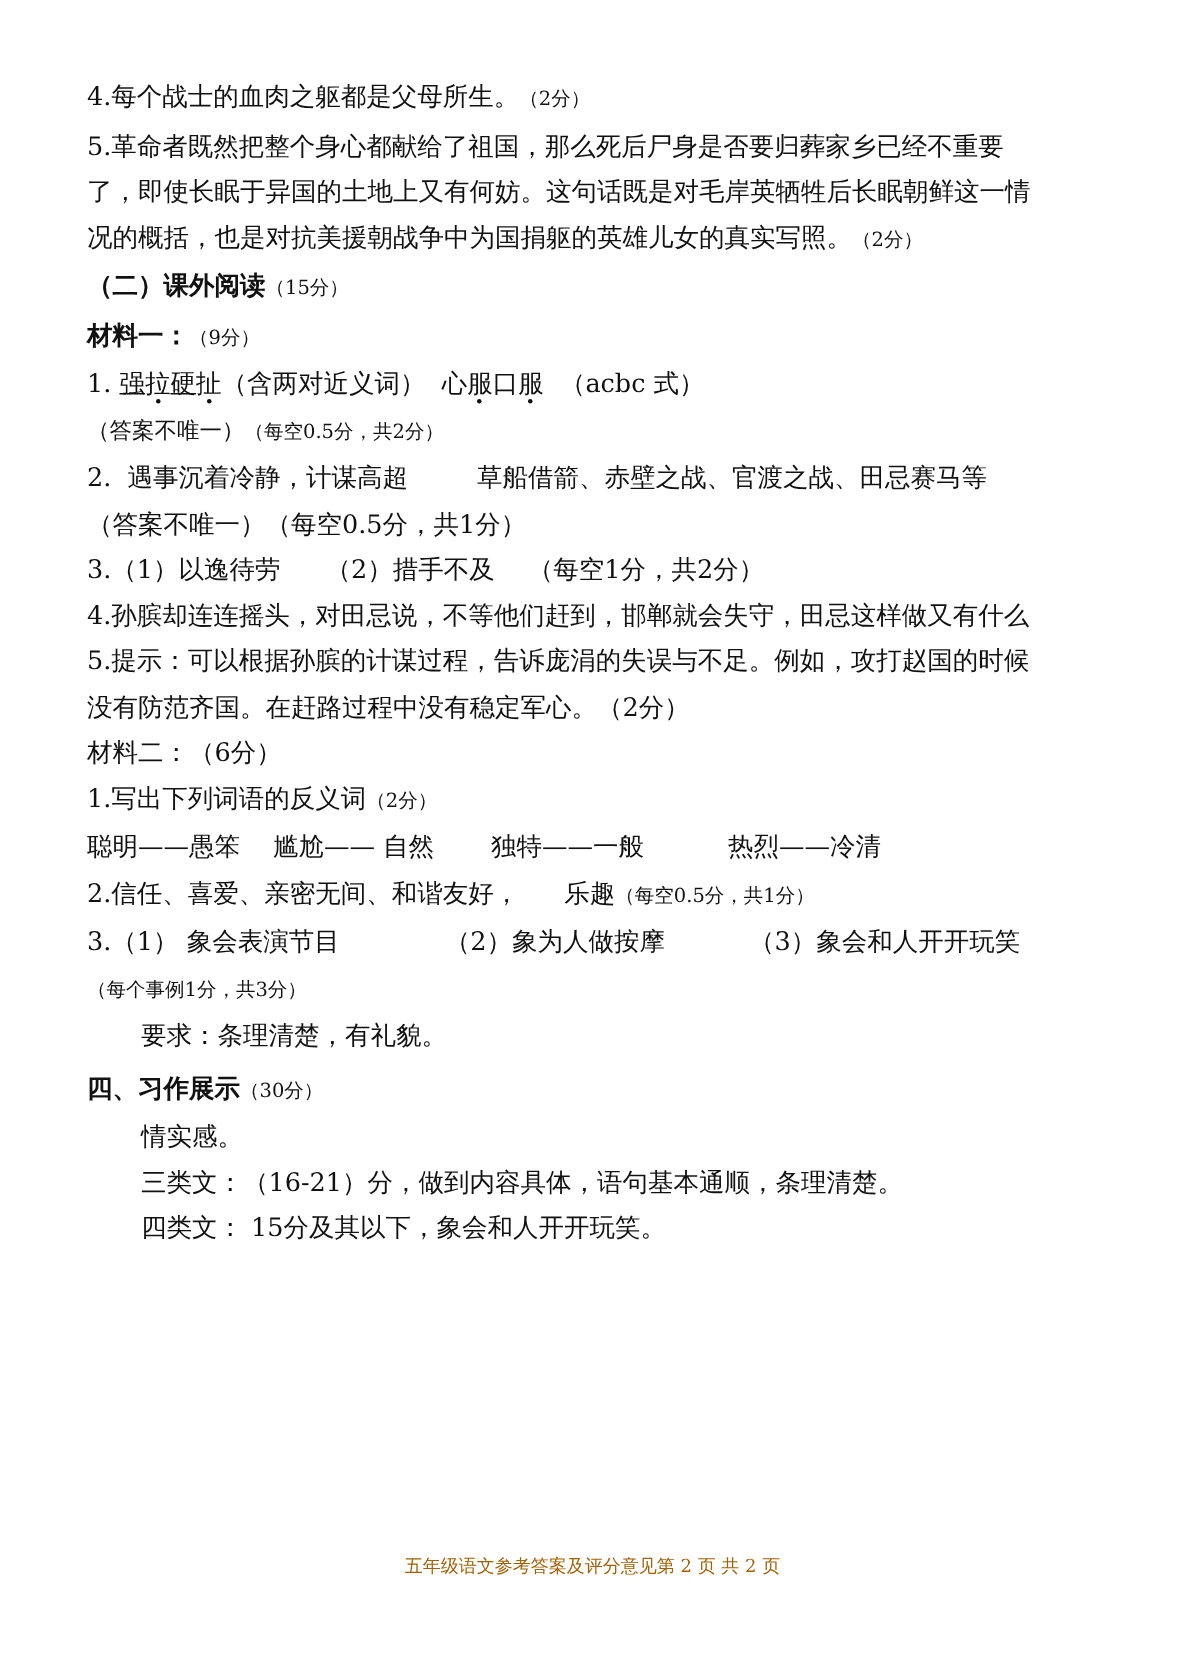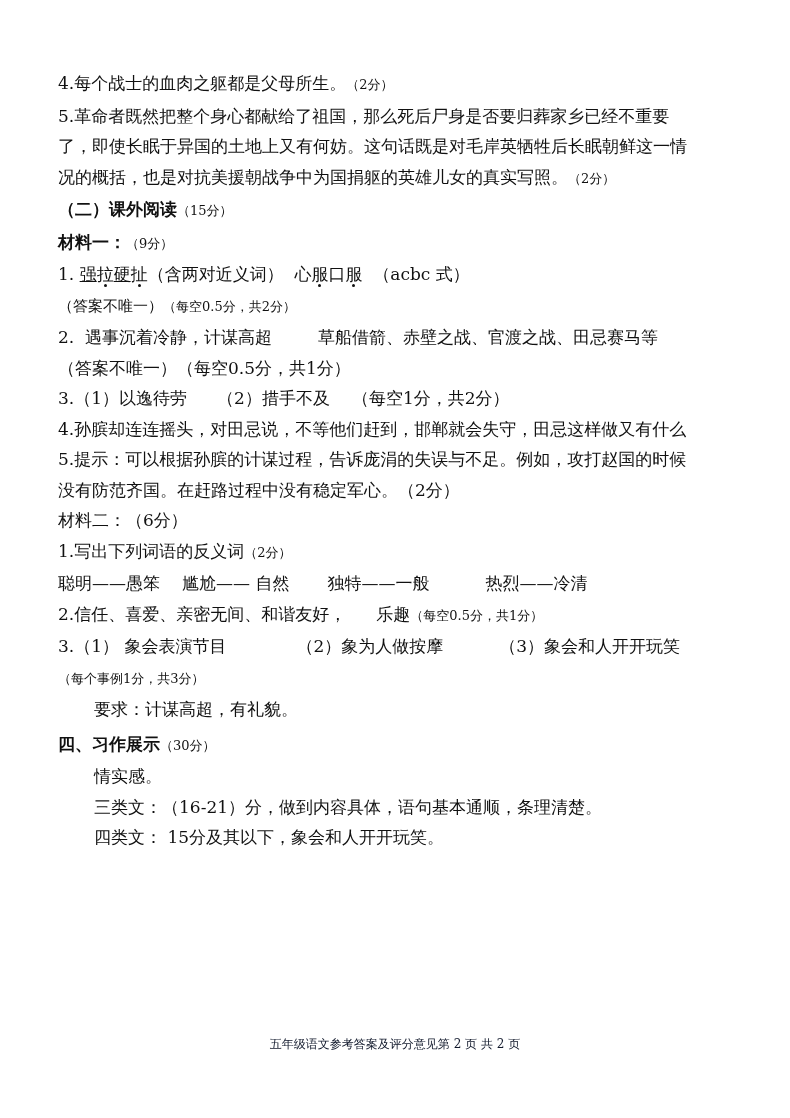--- a/index.html
+++ b/index.html
@@ -1,41 +1,41 @@
 <!DOCTYPE html>
 <html><head>
   <meta charset="utf-8">
   <style>
     html, body { margin: 0; padding: 0; background: #ffffff; }
     body {
       width: 790px; height: 1118px; position: relative; overflow: hidden;
       font-family: "DejaVu Serif", "Liberation Serif", serif;
       color: #111;
     }
-    .page { position: absolute; left: 58px; top: 68px; width: 690px; }
+    .page { position: absolute; left: 58px; top: 50px; width: 690px; }
     .line { font-size: 17px; line-height: 30.5px; white-space: nowrap; }
     .small { font-size: 13px; }
     .bold { font-weight: bold; }
     .indent { padding-left: 36px; }
     .u { text-decoration: underline; }
     .dot { position: relative; }
     .dot::after {
       content: ""; position: absolute; left: 50%; bottom: -3px;
       width: 3px; height: 3px; margin-left: -1.5px; border-radius: 50%;
       background: #111;
     }
     .gap1 { display: inline-block; width: 46px; }
     .gap2 { display: inline-block; width: 38px; }
     .gap3 { display: inline-block; width: 56px; }
     .gap4 { display: inline-block; width: 22px; }
     .gap5 { display: inline-block; width: 30px; }
     .gap6 { display: inline-block; width: 70px; }
     .footer {
       position: absolute; left: 0; width: 790px; top: 1036px;
-      text-align: center; font-size: 12px; color: #0f172a;
+      text-align: center; font-size: 12px; color: #a16207;
     }
   </style>
 </head>
 <body>
 
 <div class="page">
 
   <div class="line">
     <span>4.每个战士的血肉之躯都是父母所生。</span><span class="small">（2分）</span>
   </div>
@@ -83,21 +83,21 @@
   <div class="line">
     <span>2.信任、喜爱、亲密无间、和谐友好，</span><span class="gap5"></span><span>乐趣</span><span class="small">（每空0.5分，共1分）</span>
   </div>
   <div class="line">
     <span>3.</span><span>（1） 象会表演节目</span><span class="gap6"></span><span>（2）象为人做按摩</span><span class="gap3"></span><span>（3）象会和人开开玩笑</span>
   </div>
   <div class="line">
     <span class="small">（每个事例1分，共3分）</span>
   </div>
 
-  <div class="line indent">要求：计谋高超，有礼貌。</div>
+  <div class="line indent">要求：条理清楚，有礼貌。</div>
 
   <div class="line" style="margin-top:4px">
     <span class="bold">四、习作展示</span><span class="small">（30分）</span>
   </div>
   <div class="line indent">情实感。</div>
   <div class="line indent">三类文：（16-21）分，做到内容具体，语句基本通顺，条理清楚。</div>
   <div class="line indent">四类文： 15分及其以下，象会和人开开玩笑。</div>
 </div>
 
 <div class="footer">五年级语文参考答案及评分意见第 2 页 共 2 页</div>

